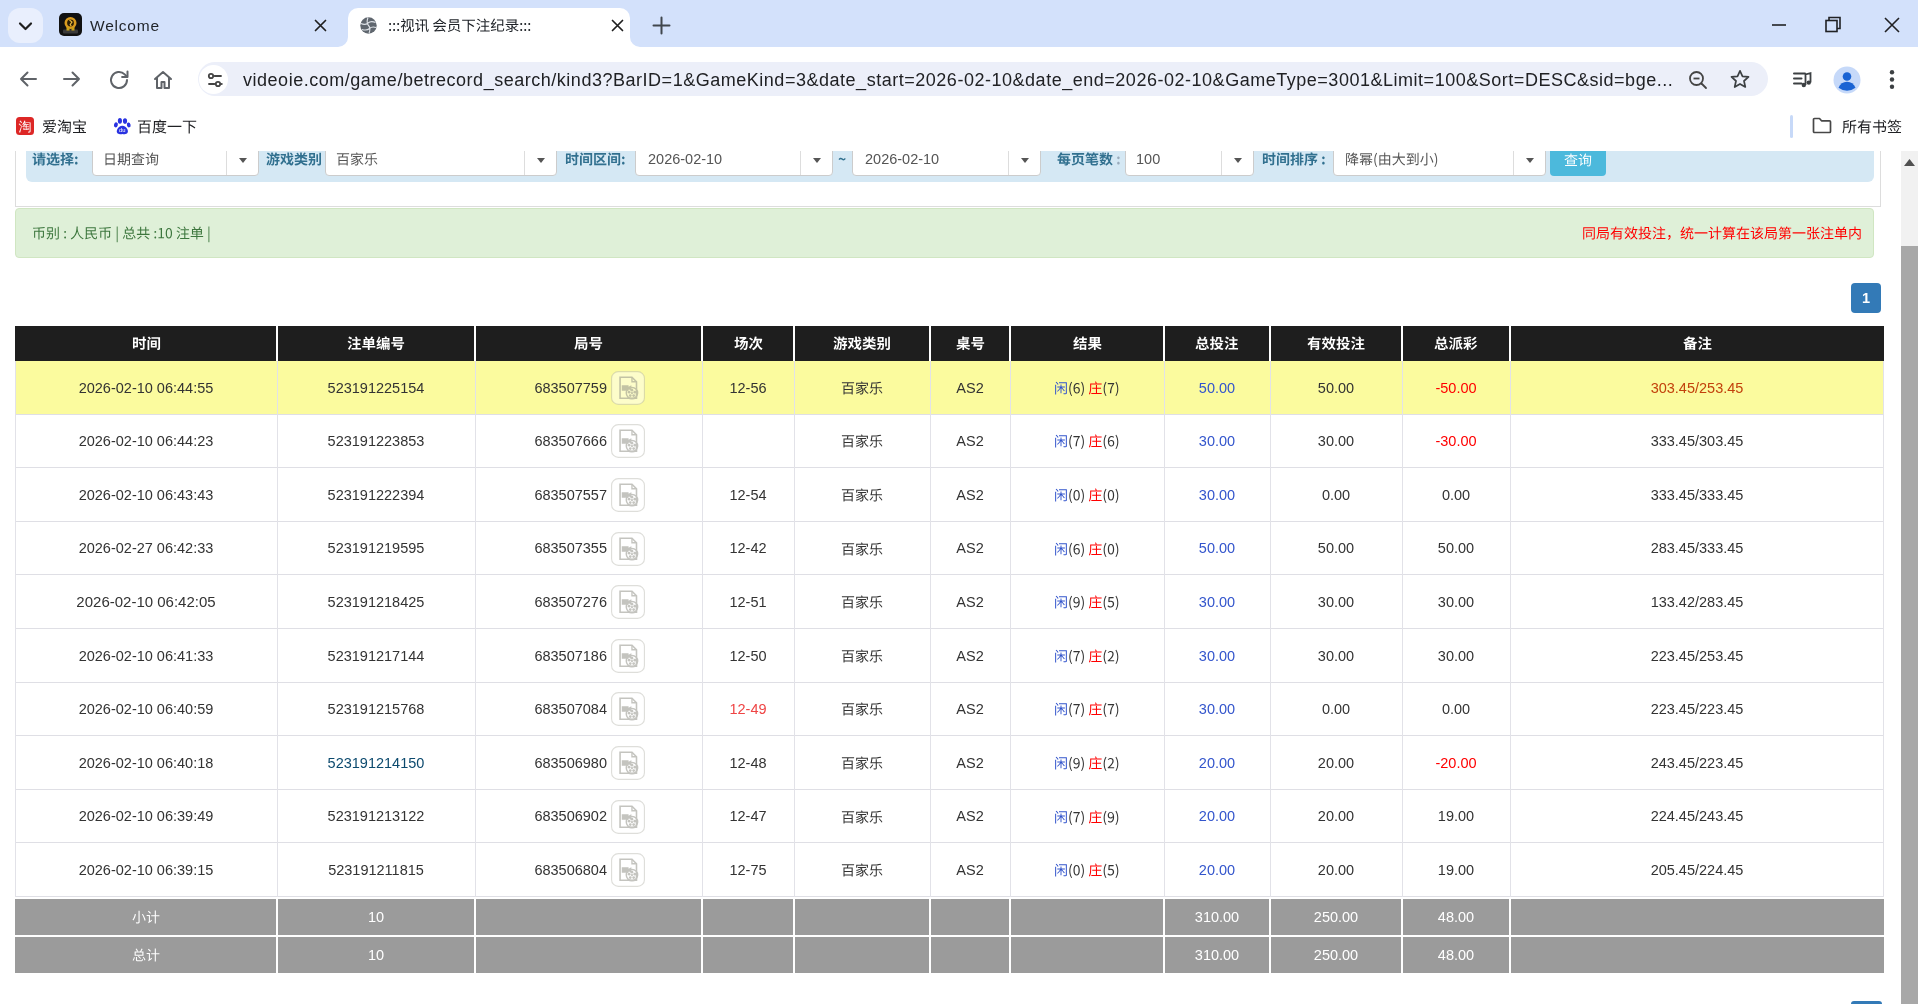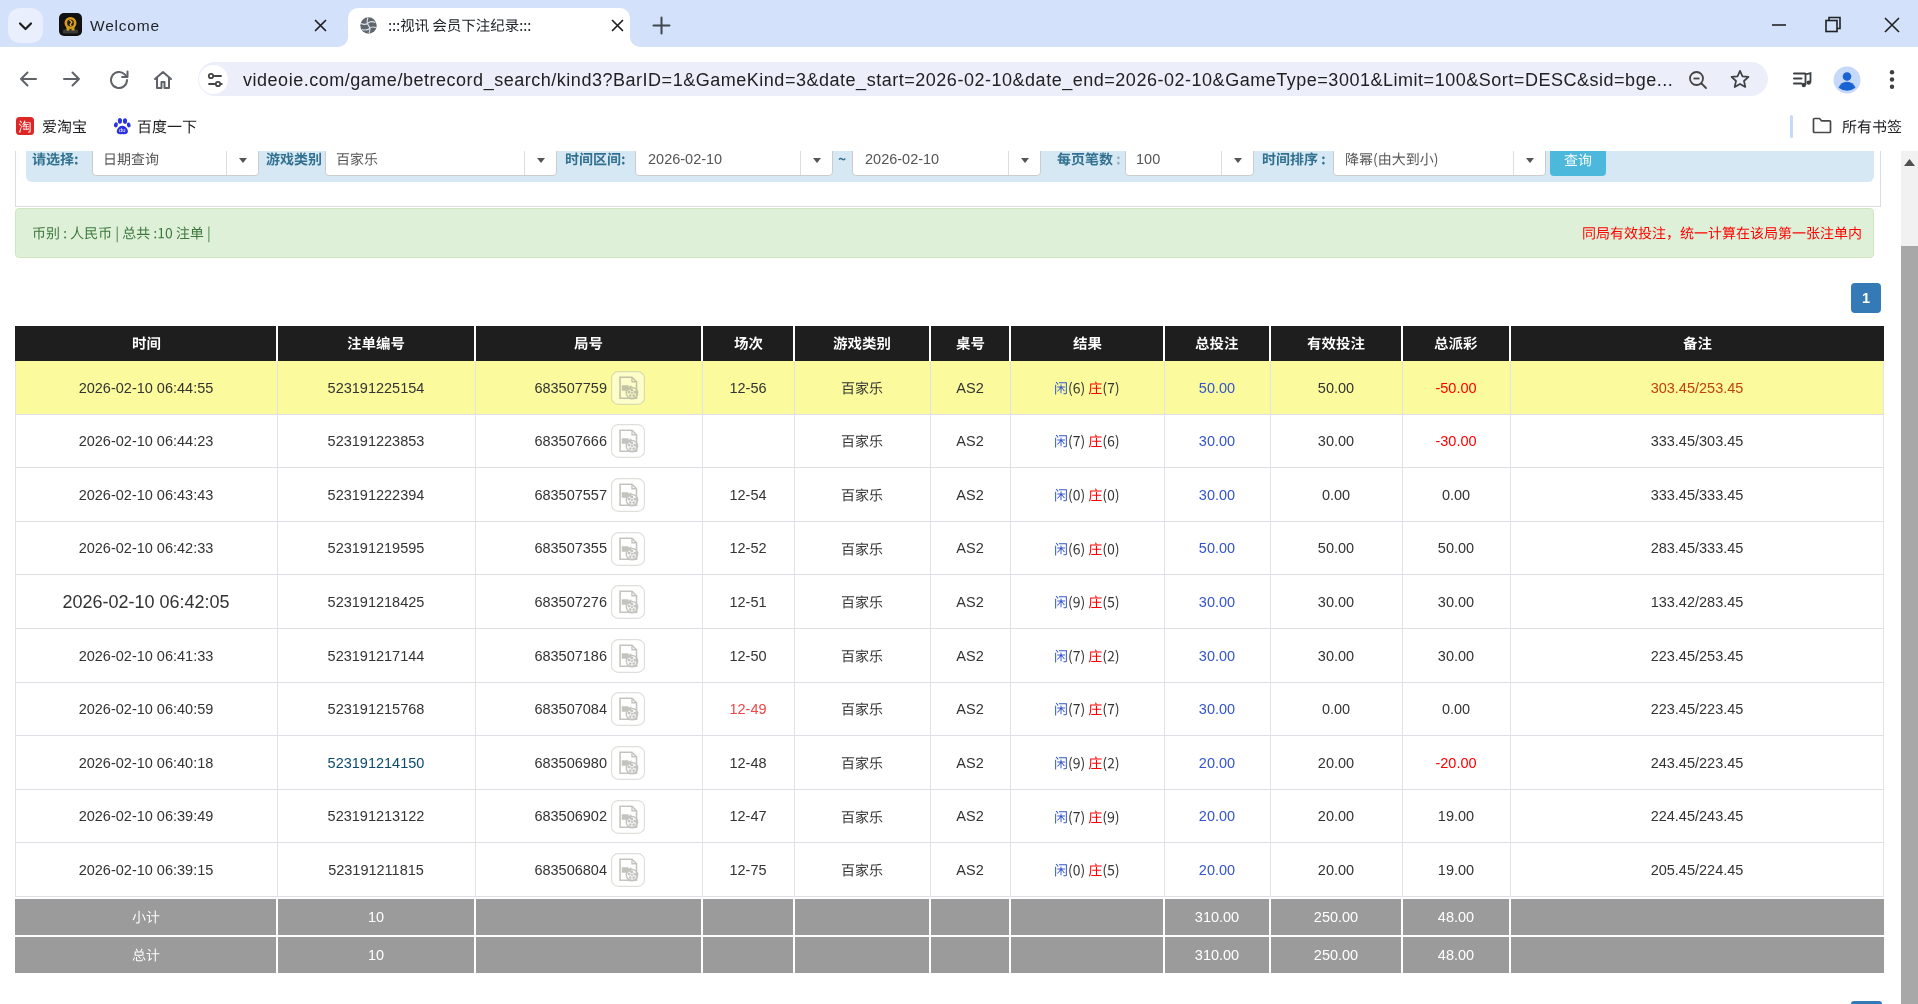--- a/index.html
+++ b/index.html
@@ -540,41 +540,41 @@
 <div style="position:absolute;left:276.5px;top:521.8000000000001px;width:1.6px;height:53.6px;background:#e2e2e8"></div>
 <div style="position:absolute;left:474.5px;top:521.8000000000001px;width:1.6px;height:53.6px;background:#e2e2e8"></div>
 <div style="position:absolute;left:701.5px;top:521.8000000000001px;width:1.6px;height:53.6px;background:#e2e2e8"></div>
 <div style="position:absolute;left:793.5px;top:521.8000000000001px;width:1.6px;height:53.6px;background:#e2e2e8"></div>
 <div style="position:absolute;left:929.5px;top:521.8000000000001px;width:1.6px;height:53.6px;background:#e2e2e8"></div>
 <div style="position:absolute;left:1009.5px;top:521.8000000000001px;width:1.6px;height:53.6px;background:#e2e2e8"></div>
 <div style="position:absolute;left:1163.5px;top:521.8000000000001px;width:1.6px;height:53.6px;background:#e2e2e8"></div>
 <div style="position:absolute;left:1269.5px;top:521.8000000000001px;width:1.6px;height:53.6px;background:#e2e2e8"></div>
 <div style="position:absolute;left:1401.5px;top:521.8000000000001px;width:1.6px;height:53.6px;background:#e2e2e8"></div>
 <div style="position:absolute;left:1509.5px;top:521.8000000000001px;width:1.6px;height:53.6px;background:#e2e2e8"></div>
-<span style="position:absolute;font-family:'Liberation Sans',sans-serif;font-size:14.5px;color:#333;font-weight:normal;white-space:pre;line-height:16.5px;top:540.4px;left:146.0px;transform:translateX(-50%);">2026-02-10 06:42:33</span>
+<span style="position:absolute;font-family:'Liberation Sans',sans-serif;font-size:14.5px;color:#333;font-weight:normal;white-space:pre;line-height:16.5px;top:540.4px;left:146.0px;transform:translateX(-50%);">2026-02-27 06:42:33</span>
 <span style="position:absolute;font-family:'Liberation Sans',sans-serif;font-size:14.5px;color:#333;font-weight:normal;white-space:pre;line-height:16.5px;top:540.4px;left:376.0px;transform:translateX(-50%);">523191219595</span>
 <span style="position:absolute;font-family:'Liberation Sans',sans-serif;font-size:14.5px;color:#333;font-weight:normal;white-space:pre;line-height:16.5px;top:540.4px;left:607.0px;transform:translateX(-100%);">683507355</span>
 <div style="position:absolute;left:611.0px;top:531.6px;line-height:0">
     <svg width="34" height="34" viewBox="0 0 30 30">
       <rect x="0.5" y="0.5" width="29" height="29" rx="6" fill="rgba(255,255,255,0.45)" stroke="rgba(160,160,150,0.35)"></rect>
 <g opacity="0.5">
         <path d="M8 5.5 H18.5 L22.5 9.5 V24 H8Z" fill="none" stroke="#8a8a80" stroke-width="1.4"></path>
         <path d="M18.5 5.5 V9.5 H22.5" fill="none" stroke="#8a8a80" stroke-width="1.2"></path>
 <path d="M9.5 12.5 H15.5 V17.5 H9.5Z M15.5 14 L18 12.5 V17.5 L15.5 16Z" fill="#8a8a80"></path>
 <circle cx="18.5" cy="19.5" r="5" fill="none" stroke="#8a8a80" stroke-width="1.3"></circle>
 <circle cx="18.5" cy="19.5" r="1" fill="#8a8a80"></circle>
 <circle cx="18.5" cy="16.9" r="1.2" fill="#8a8a80"></circle>
         <circle cx="16" cy="18.7" r="1.2" fill="#8a8a80"></circle>
         <circle cx="17" cy="21.7" r="1.2" fill="#8a8a80"></circle>
         <circle cx="20" cy="21.7" r="1.2" fill="#8a8a80"></circle>
         <circle cx="21" cy="18.7" r="1.2" fill="#8a8a80"></circle>
       </g>
     </svg>
   </div>
-<span style="position:absolute;font-family:'Liberation Sans',sans-serif;font-size:14.5px;color:#333;font-weight:normal;white-space:pre;line-height:16.5px;top:540.4px;left:748.0px;transform:translateX(-50%);">12-52</span>
+<span style="position:absolute;font-family:'Liberation Sans',sans-serif;font-size:14.5px;color:#333;font-weight:normal;white-space:pre;line-height:16.5px;top:540.4px;left:748.0px;transform:translateX(-50%);">12-42</span>
 <div style="position:absolute;left:841.0px;top:541.5px;line-height:0">
     <svg width="42.0" height="17.5" viewBox="0 0 3000 1250" style="overflow:visible">
       <g transform="translate(0 880)">
         <path fill="#333" d="M177-563V81H253V16H759V81H837V-563H497C510-608 524-662 536-713H937V-786H64V-713H449C442-663 431-607 420-563ZM253-241H759V-54H253ZM253-310V-493H759V-310Z M1423-824C1436-802 1450-775 1461-750H1084V-544H1157V-682H1846V-544H1923V-750H1551C1539-780 1519-817 1501-847ZM1790-481C1734-429 1647-363 1571-313C1548-368 1514-421 1467-467C1492-484 1516-501 1537-520H1789V-586H1209V-520H1438C1342-456 1205-405 1080-374C1093-360 1114-329 1121-315C1217-343 1321-383 1411-433C1430-415 1446-395 1460-374C1373-310 1204-238 1078-207C1091-191 1108-165 1116-148C1236-185 1391-256 1489-324C1501-300 1510-277 1516-254C1416-163 1221-69 1061-32C1076-15 1092 13 1100 32C1244-12 1416-95 1530-182C1539-101 1521-33 1491-10C1473 7 1454 10 1427 10C1406 10 1372 9 1336 5C1348 26 1355 56 1356 76C1388 77 1420 78 1441 78C1487 78 1513 70 1545 43C1601 1 1625-124 1591-253L1639-282C1693-136 1788-20 1916 38C1927 18 1949-9 1966-23C1840-73 1744-186 1697-319C1752-355 1806-395 1852-432Z M2236-278C2187-189 2109-94 2038-32C2056-20 2086 4 2100 17C2169-52 2253-158 2309-254ZM2692-247C2765-167 2851-55 2891 14L2960-22C2919-90 2829-198 2757-277ZM2129-351C2139-360 2180-364 2247-364H2482V-18C2482-2 2475 3 2458 4C2441 4 2382 5 2318 3C2329 24 2341 57 2345 78C2431 78 2482 77 2515 64C2547 52 2558 30 2558-18V-364H2924L2925-440H2558V-641H2482V-440H2201C2219-515 2237-609 2245-698C2462-703 2716-723 2875-763L2832-829C2679-789 2398-770 2171-764C2169-648 2143-519 2135-486C2126-450 2117-427 2104-422C2112-403 2125-367 2129-351Z"></path>
       </g>
     </svg>
   </div>
 <span style="position:absolute;font-family:'Liberation Sans',sans-serif;font-size:14.5px;color:#333;font-weight:normal;white-space:pre;line-height:16.5px;top:540.4px;left:970.0px;transform:translateX(-50%);">AS2</span>
 <div style="position:absolute;left:1054.2px;top:541.5px;line-height:0">
     <svg width="65.6" height="17.5" viewBox="0 0 4686 1250" style="overflow:visible">
@@ -595,21 +595,21 @@
 <div style="position:absolute;left:276.5px;top:575.4000000000001px;width:1.6px;height:53.6px;background:#e2e2e8"></div>
 <div style="position:absolute;left:474.5px;top:575.4000000000001px;width:1.6px;height:53.6px;background:#e2e2e8"></div>
 <div style="position:absolute;left:701.5px;top:575.4000000000001px;width:1.6px;height:53.6px;background:#e2e2e8"></div>
 <div style="position:absolute;left:793.5px;top:575.4000000000001px;width:1.6px;height:53.6px;background:#e2e2e8"></div>
 <div style="position:absolute;left:929.5px;top:575.4000000000001px;width:1.6px;height:53.6px;background:#e2e2e8"></div>
 <div style="position:absolute;left:1009.5px;top:575.4000000000001px;width:1.6px;height:53.6px;background:#e2e2e8"></div>
 <div style="position:absolute;left:1163.5px;top:575.4000000000001px;width:1.6px;height:53.6px;background:#e2e2e8"></div>
 <div style="position:absolute;left:1269.5px;top:575.4000000000001px;width:1.6px;height:53.6px;background:#e2e2e8"></div>
 <div style="position:absolute;left:1401.5px;top:575.4000000000001px;width:1.6px;height:53.6px;background:#e2e2e8"></div>
 <div style="position:absolute;left:1509.5px;top:575.4000000000001px;width:1.6px;height:53.6px;background:#e2e2e8"></div>
-<span style="position:absolute;font-family:'Liberation Sans',sans-serif;font-size:18px;color:#333;font-weight:normal;white-space:pre;line-height:16.5px;top:594.0px;left:146.0px;transform:translateX(-50%);">2026-02-10 06:42:05</span>
+<span style="position:absolute;font-family:'Liberation Sans',sans-serif;font-size:15px;color:#333;font-weight:normal;white-space:pre;line-height:16.5px;top:594.0px;left:146.0px;transform:translateX(-50%);">2026-02-10 06:42:05</span>
 <span style="position:absolute;font-family:'Liberation Sans',sans-serif;font-size:14.5px;color:#333;font-weight:normal;white-space:pre;line-height:16.5px;top:594.0px;left:376.0px;transform:translateX(-50%);">523191218425</span>
 <span style="position:absolute;font-family:'Liberation Sans',sans-serif;font-size:14.5px;color:#333;font-weight:normal;white-space:pre;line-height:16.5px;top:594.0px;left:607.0px;transform:translateX(-100%);">683507276</span>
 <div style="position:absolute;left:611.0px;top:585.2px;line-height:0">
     <svg width="34" height="34" viewBox="0 0 30 30">
       <rect x="0.5" y="0.5" width="29" height="29" rx="6" fill="rgba(255,255,255,0.45)" stroke="rgba(160,160,150,0.35)"></rect>
 <g opacity="0.5">
         <path d="M8 5.5 H18.5 L22.5 9.5 V24 H8Z" fill="none" stroke="#8a8a80" stroke-width="1.4"></path>
         <path d="M18.5 5.5 V9.5 H22.5" fill="none" stroke="#8a8a80" stroke-width="1.2"></path>
 <path d="M9.5 12.5 H15.5 V17.5 H9.5Z M15.5 14 L18 12.5 V17.5 L15.5 16Z" fill="#8a8a80"></path>
 <circle cx="18.5" cy="19.5" r="5" fill="none" stroke="#8a8a80" stroke-width="1.3"></circle>

